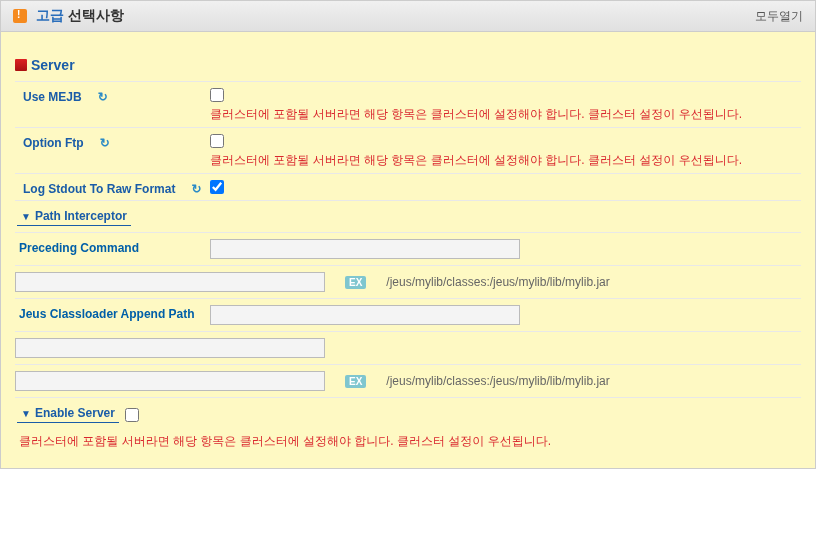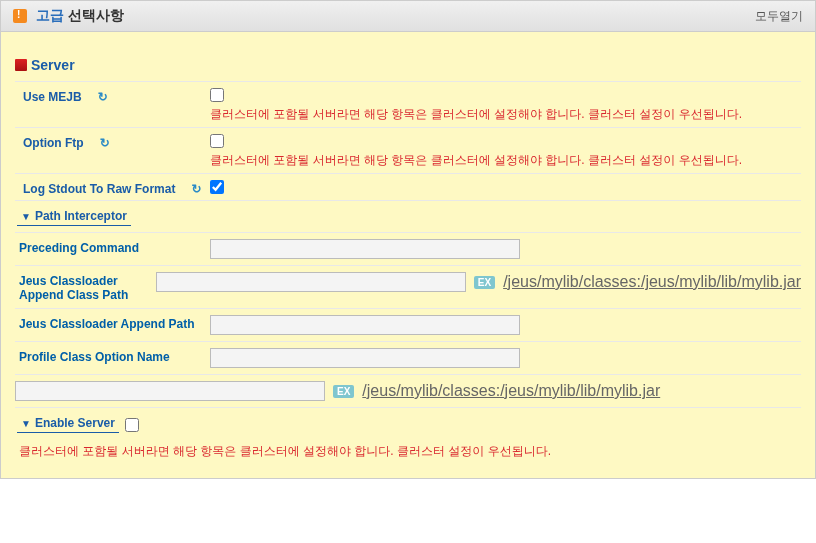--- a/index.html
+++ b/index.html
@@ -96,32 +96,32 @@
       align-items: flex-start;
       padding: 6px 0;
       border-top: 1px solid #e8e8e8;
     }
     .row2-label {
       width: 195px;
       padding: 2px 4px 0 4px;
       color: #005fa8;
       font-weight: bold;
     }
-    .row2-value { flex: 1; display: flex; align-items: center; gap: 8px; }
+    .row2-value { flex: 1; display: flex; align-items: center; gap: 20px; }
     
     .ex-badge {
       display: inline-block;
       background: #7fc6cf;
       color: #fff;
       font-size: 10px;
       font-weight: bold;
       padding: 1px 4px;
       border-radius: 2px;
     }
-    .ex-text { color: #666; font-size: 16px; text-decoration: underline; }
+    .ex-text { color: #666; font-size: 12px; }
     
     .interop-warn { color: #d9262d; font-size: 12px; padding: 4px 0 2px 4px; }
     
     .icon-shield {
       display: inline-block; width: 14px; height: 14px;
       background: #f58a1f; border-radius: 2px; position: relative;
     }
     .icon-shield::after { content:"!"; color:#fff; font-size:10px; font-weight:bold; position:absolute; top:0; left:4px; }
     .icon-srv {
       display: inline-block; width: 12px; height: 12px;
@@ -199,37 +199,35 @@
     </div>
 
     <div class="row2">
       <div class="row2-label">Preceding Command</div>
       <div class="row2-value">
         <input type="text" value="" style="">
       </div>
     </div>
 
     <div class="row2">
-      <div class="row2-label">Jeus Classloader Append Class Path</div>
       <div class="row2-value">
         <input type="text" value="" style="">
         <span class="ex-badge">EX</span>
         <span class="ex-text">/jeus/mylib/classes:/jeus/mylib/lib/mylib.jar</span>
       </div>
     </div>
 
     <div class="row2">
       <div class="row2-label">Jeus Classloader Append Path</div>
       <div class="row2-value">
         <input type="text" value="" style="">
       </div>
     </div>
 
     <div class="row2">
-      <div class="row2-label">Profile Class Option Name</div>
       <div class="row2-value">
         <input type="text" value="" style="">
       </div>
     </div>
 
     <div class="row2">
       <div class="row2-value">
         <input type="text" value="" style="">
         <span class="ex-badge">EX</span>
         <span class="ex-text">/jeus/mylib/classes:/jeus/mylib/lib/mylib.jar</span>

